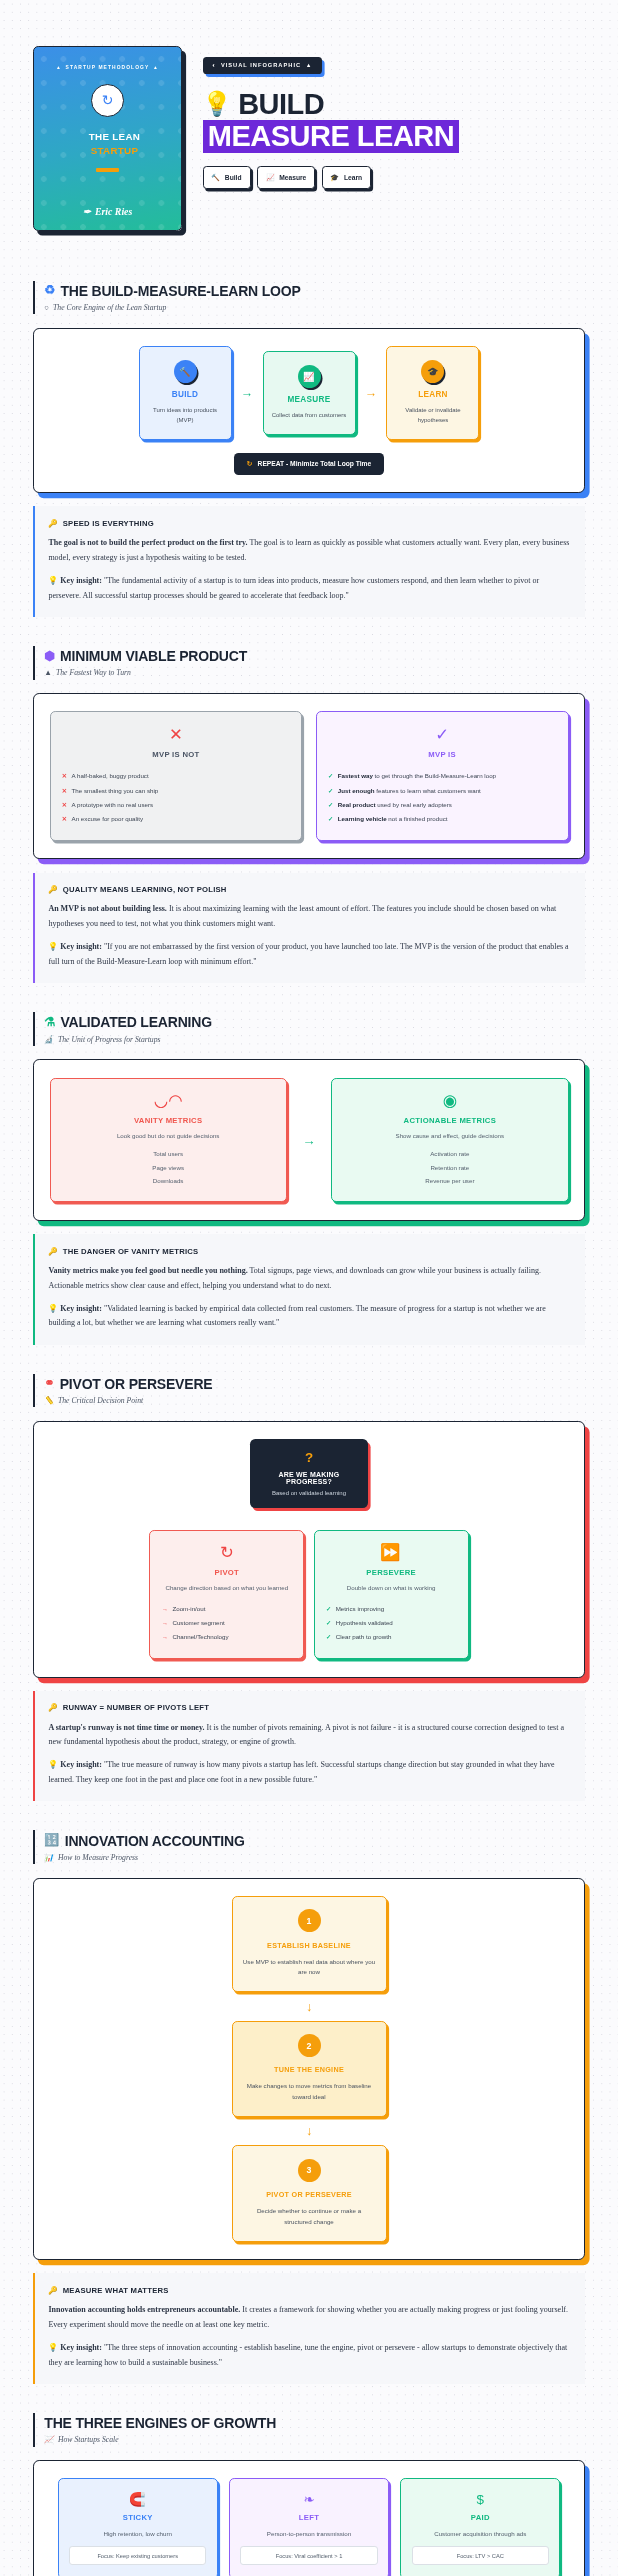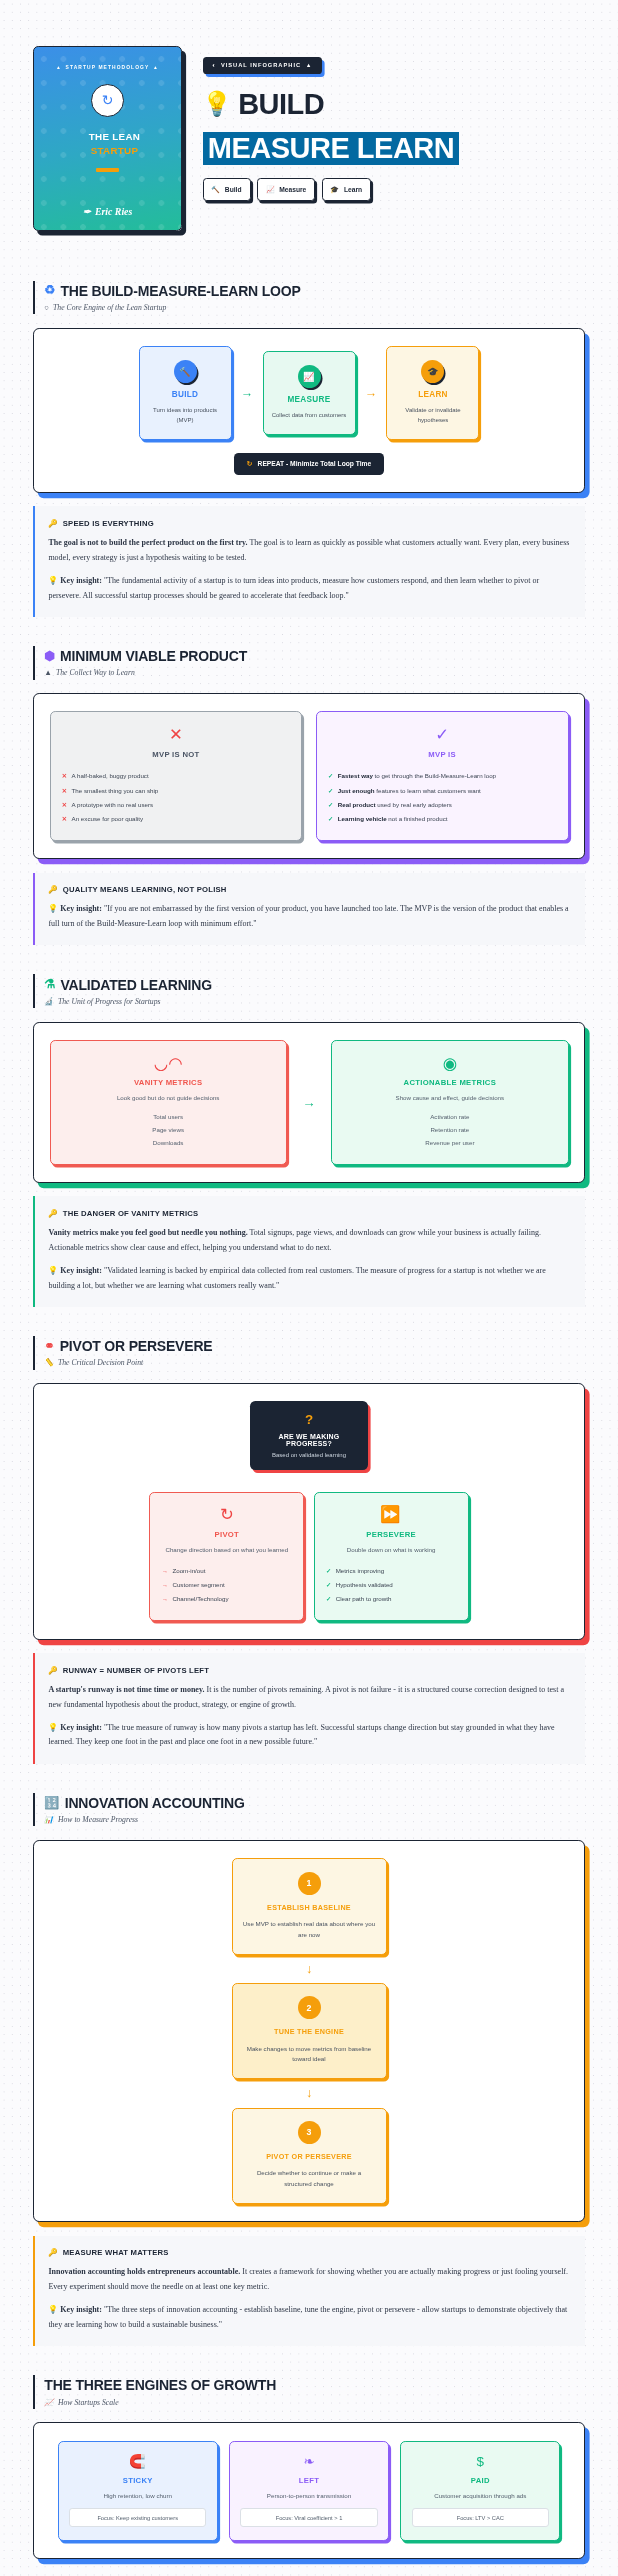--- a/index.html
+++ b/index.html
@@ -60,21 +60,21 @@
     display: inline-flex; align-items: center; gap: 4.6px;
     background: #1b2433; color: #fff; font-size: 5.7px; font-weight: 700; letter-spacing: 1px;
     padding: 5.2px 9.3px; border-radius: 3.6px; box-shadow: 2.6px 3.1px 0 #3b82f6;
   }
   .hero-h1 {
     margin-top: 16.5px; font-size: 29px; line-height: .98; font-weight: 800;
     letter-spacing: -0.5px; color: #1b2433; display: flex; align-items: center; gap: 6.2px;
   }
   .bulb { color: #f59e0b; font-size: 24px; line-height: 1; }
   .hero-h1b {
-    margin-top: 13px; display: inline-block; background: #0369a1; color: #fff;
+    margin-top: 1px; display: inline-block; background: #6d28d9; color: #fff;
     font-size: 29px; line-height: 1.04; font-weight: 800; letter-spacing: -0.5px; padding: 1px 5.2px 2.1px 5.2px;
   }
   .hero-sub {
     margin-top: 13.4px; border-left: 2.6px solid #3b82f6; padding: 1px 0 1px 9.3px;
     font-family: "Liberation Serif", serif; font-style: italic; font-size: 9.8px;
     line-height: 1.65; color: #323c4d; max-width: 330px;
   }
   .hero-sub .bulb-s { color: #f59e0b; font-style: normal; }
   .chips { margin-top: 13.4px; display: flex; gap: 6.2px; }
   .chip {
@@ -346,21 +346,21 @@
   </section>
 
   <section class="section">
     <div class="sec-head">
       <div class="sec-title">
         <span class="sec-ic" style="color:#8b5cf6">⬢</span>
         <span>MINIMUM VIABLE PRODUCT</span>
       </div>
       <div class="sec-sub">
         <span>▲</span>
-        <span>The Collect Way to Learn</span>
+        <span>The Fastest Way to Turn</span>
       </div>
     </div>
 
     <div class="panel sh-purple">
       <div class="compare">
         <div class="cmp-card grey">
           <div class="cmp-glyph red">✕</div>
           <div class="cmp-title grey">MVP IS NOT</div>
           <ul class="cmp-list">
             <li>
@@ -403,20 +403,23 @@
               </li>
           </ul>
         </div>
       </div>
     </div>
 
     <div class="insight purple">
       <div class="insight-title">
         <span class="key purple">🔑</span>
         <span>QUALITY MEANS LEARNING, NOT POLISH</span>
+      </div>
+      <div class="insight-body">
+        <b>An MVP is not about building less.</b><span> It is about maximizing learning with the least amount of effort. The features you include should be chosen based on what hypotheses you need to test, not what you think customers might want.</span>
       </div>
       <div class="insight-key">
         <span class="bulb-s">💡</span>
         <b>Key insight:</b><span> "If you are not embarrassed by the first version of your product, you have launched too late. The MVP is the version of the product that enables a full turn of the Build-Measure-Learn loop with minimum effort."</span>
       </div>
     </div>
   </section>
 
   <section class="section">
     <div class="sec-head">

